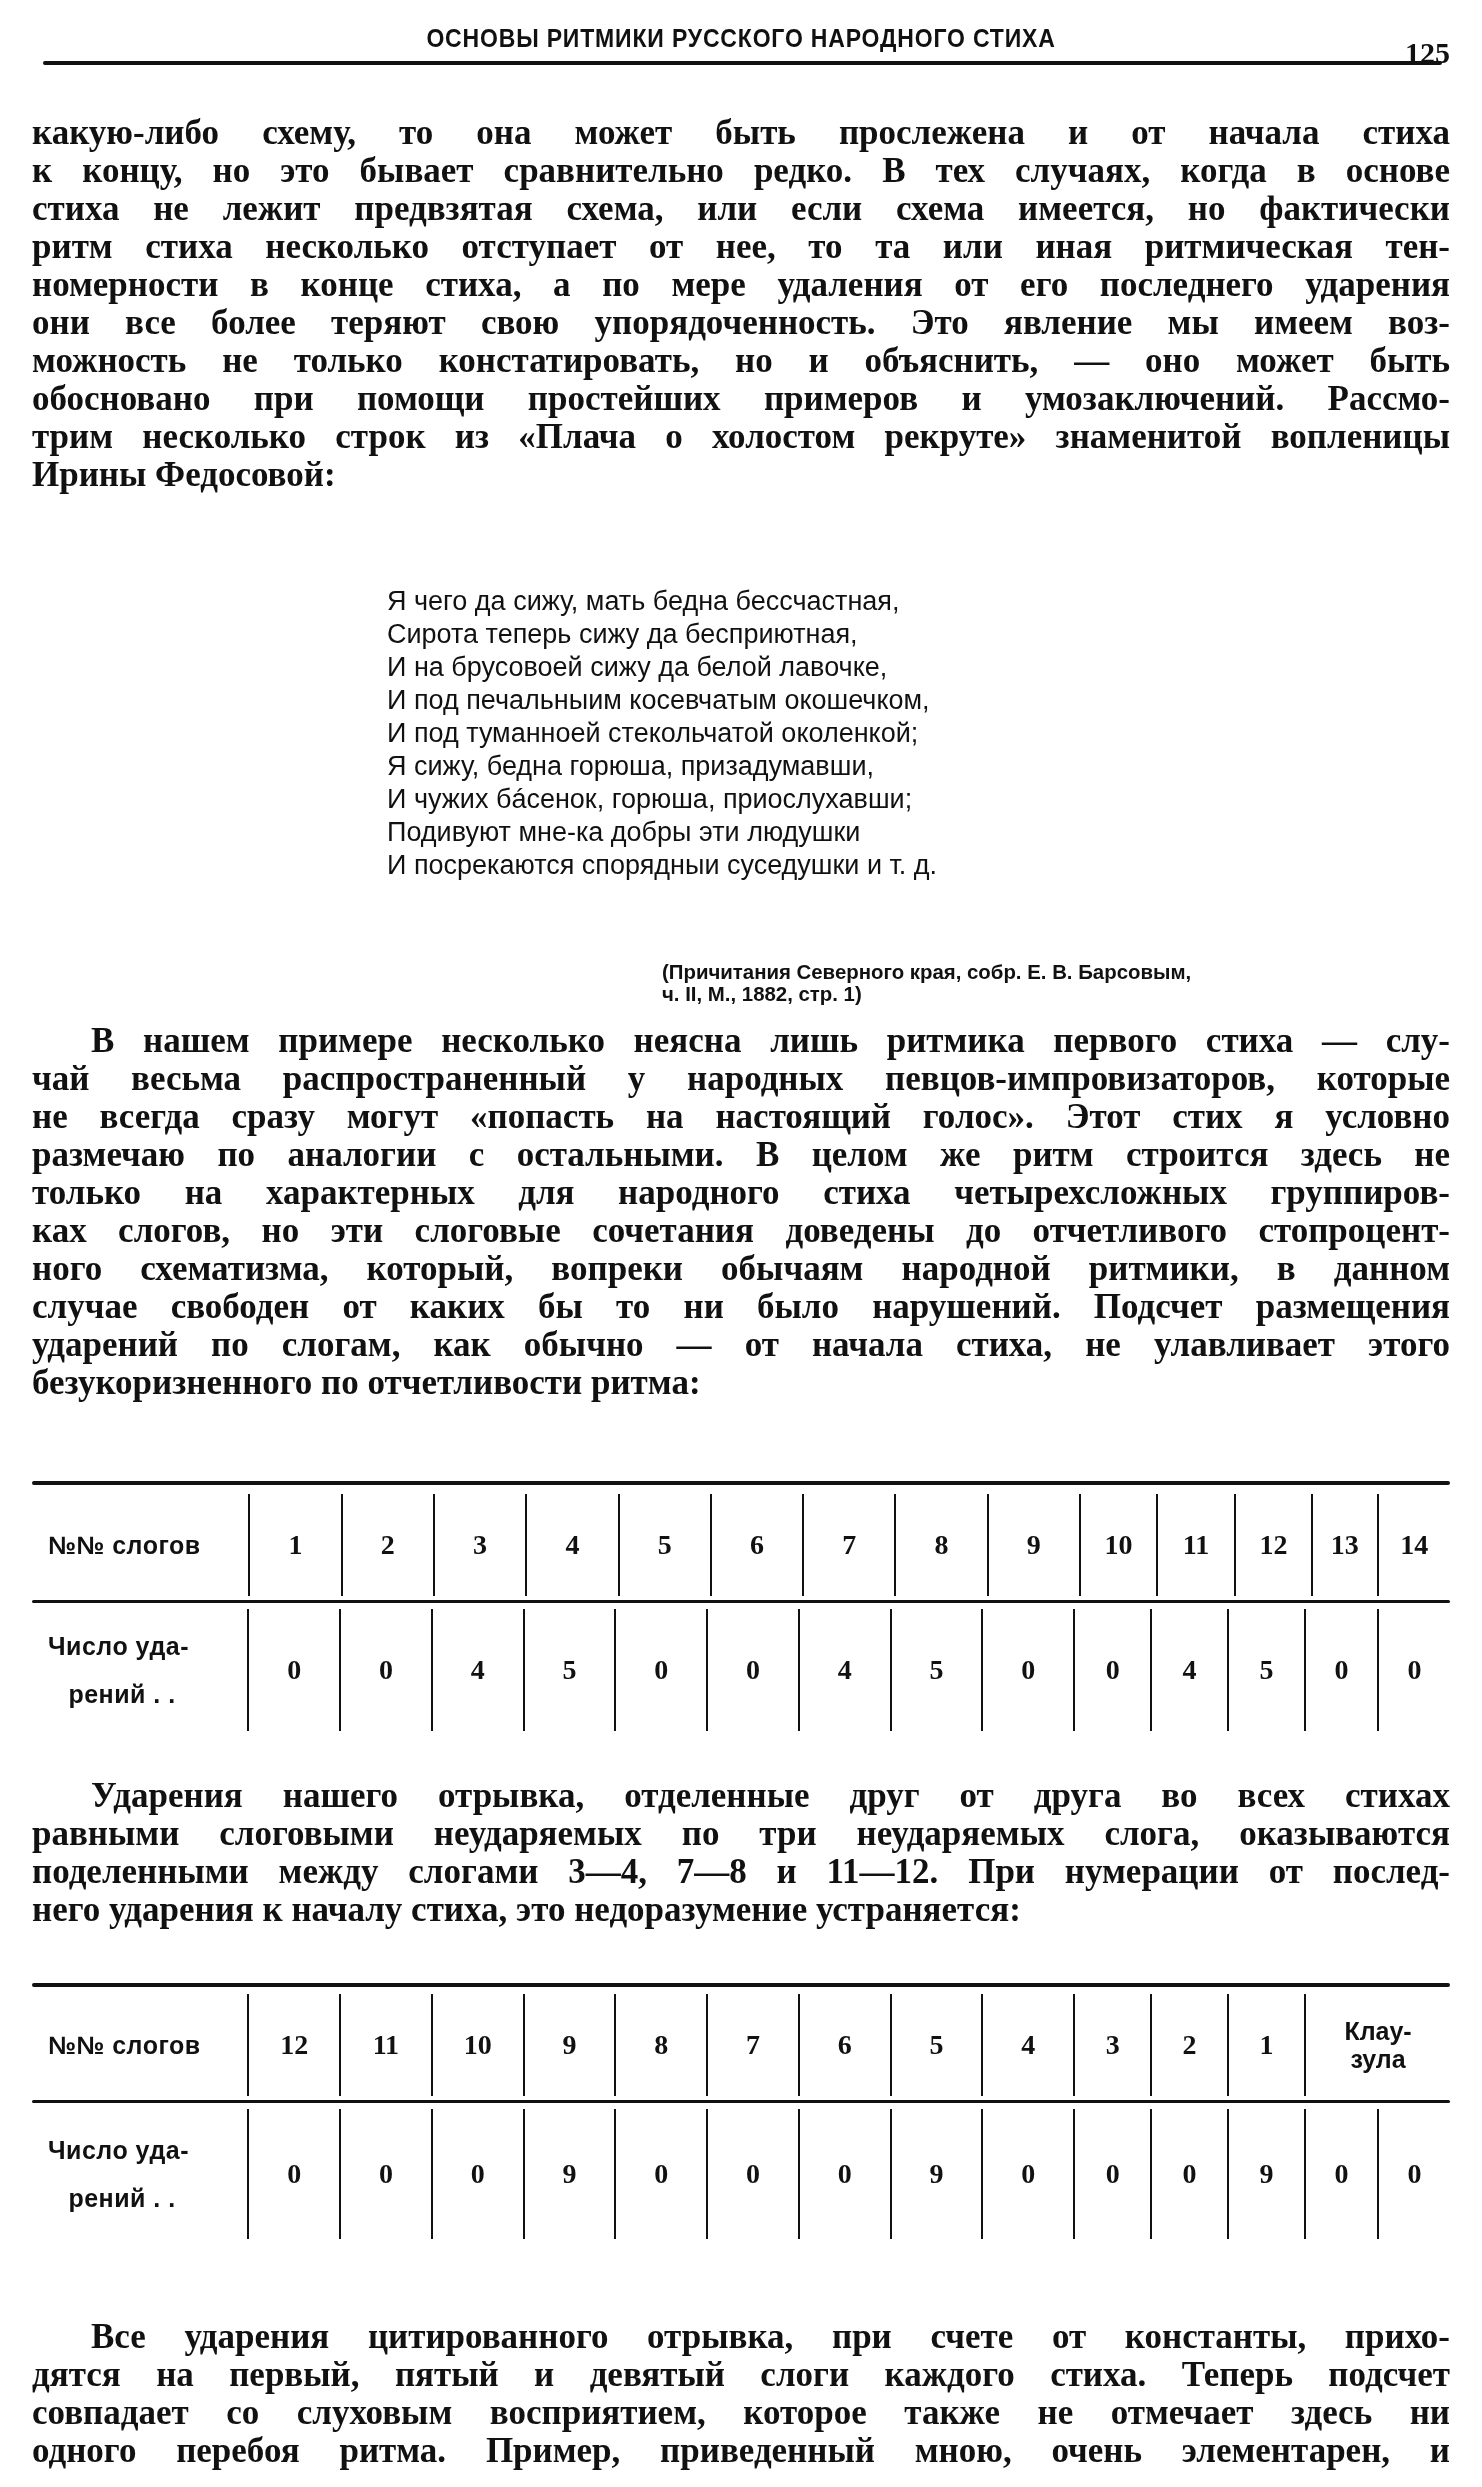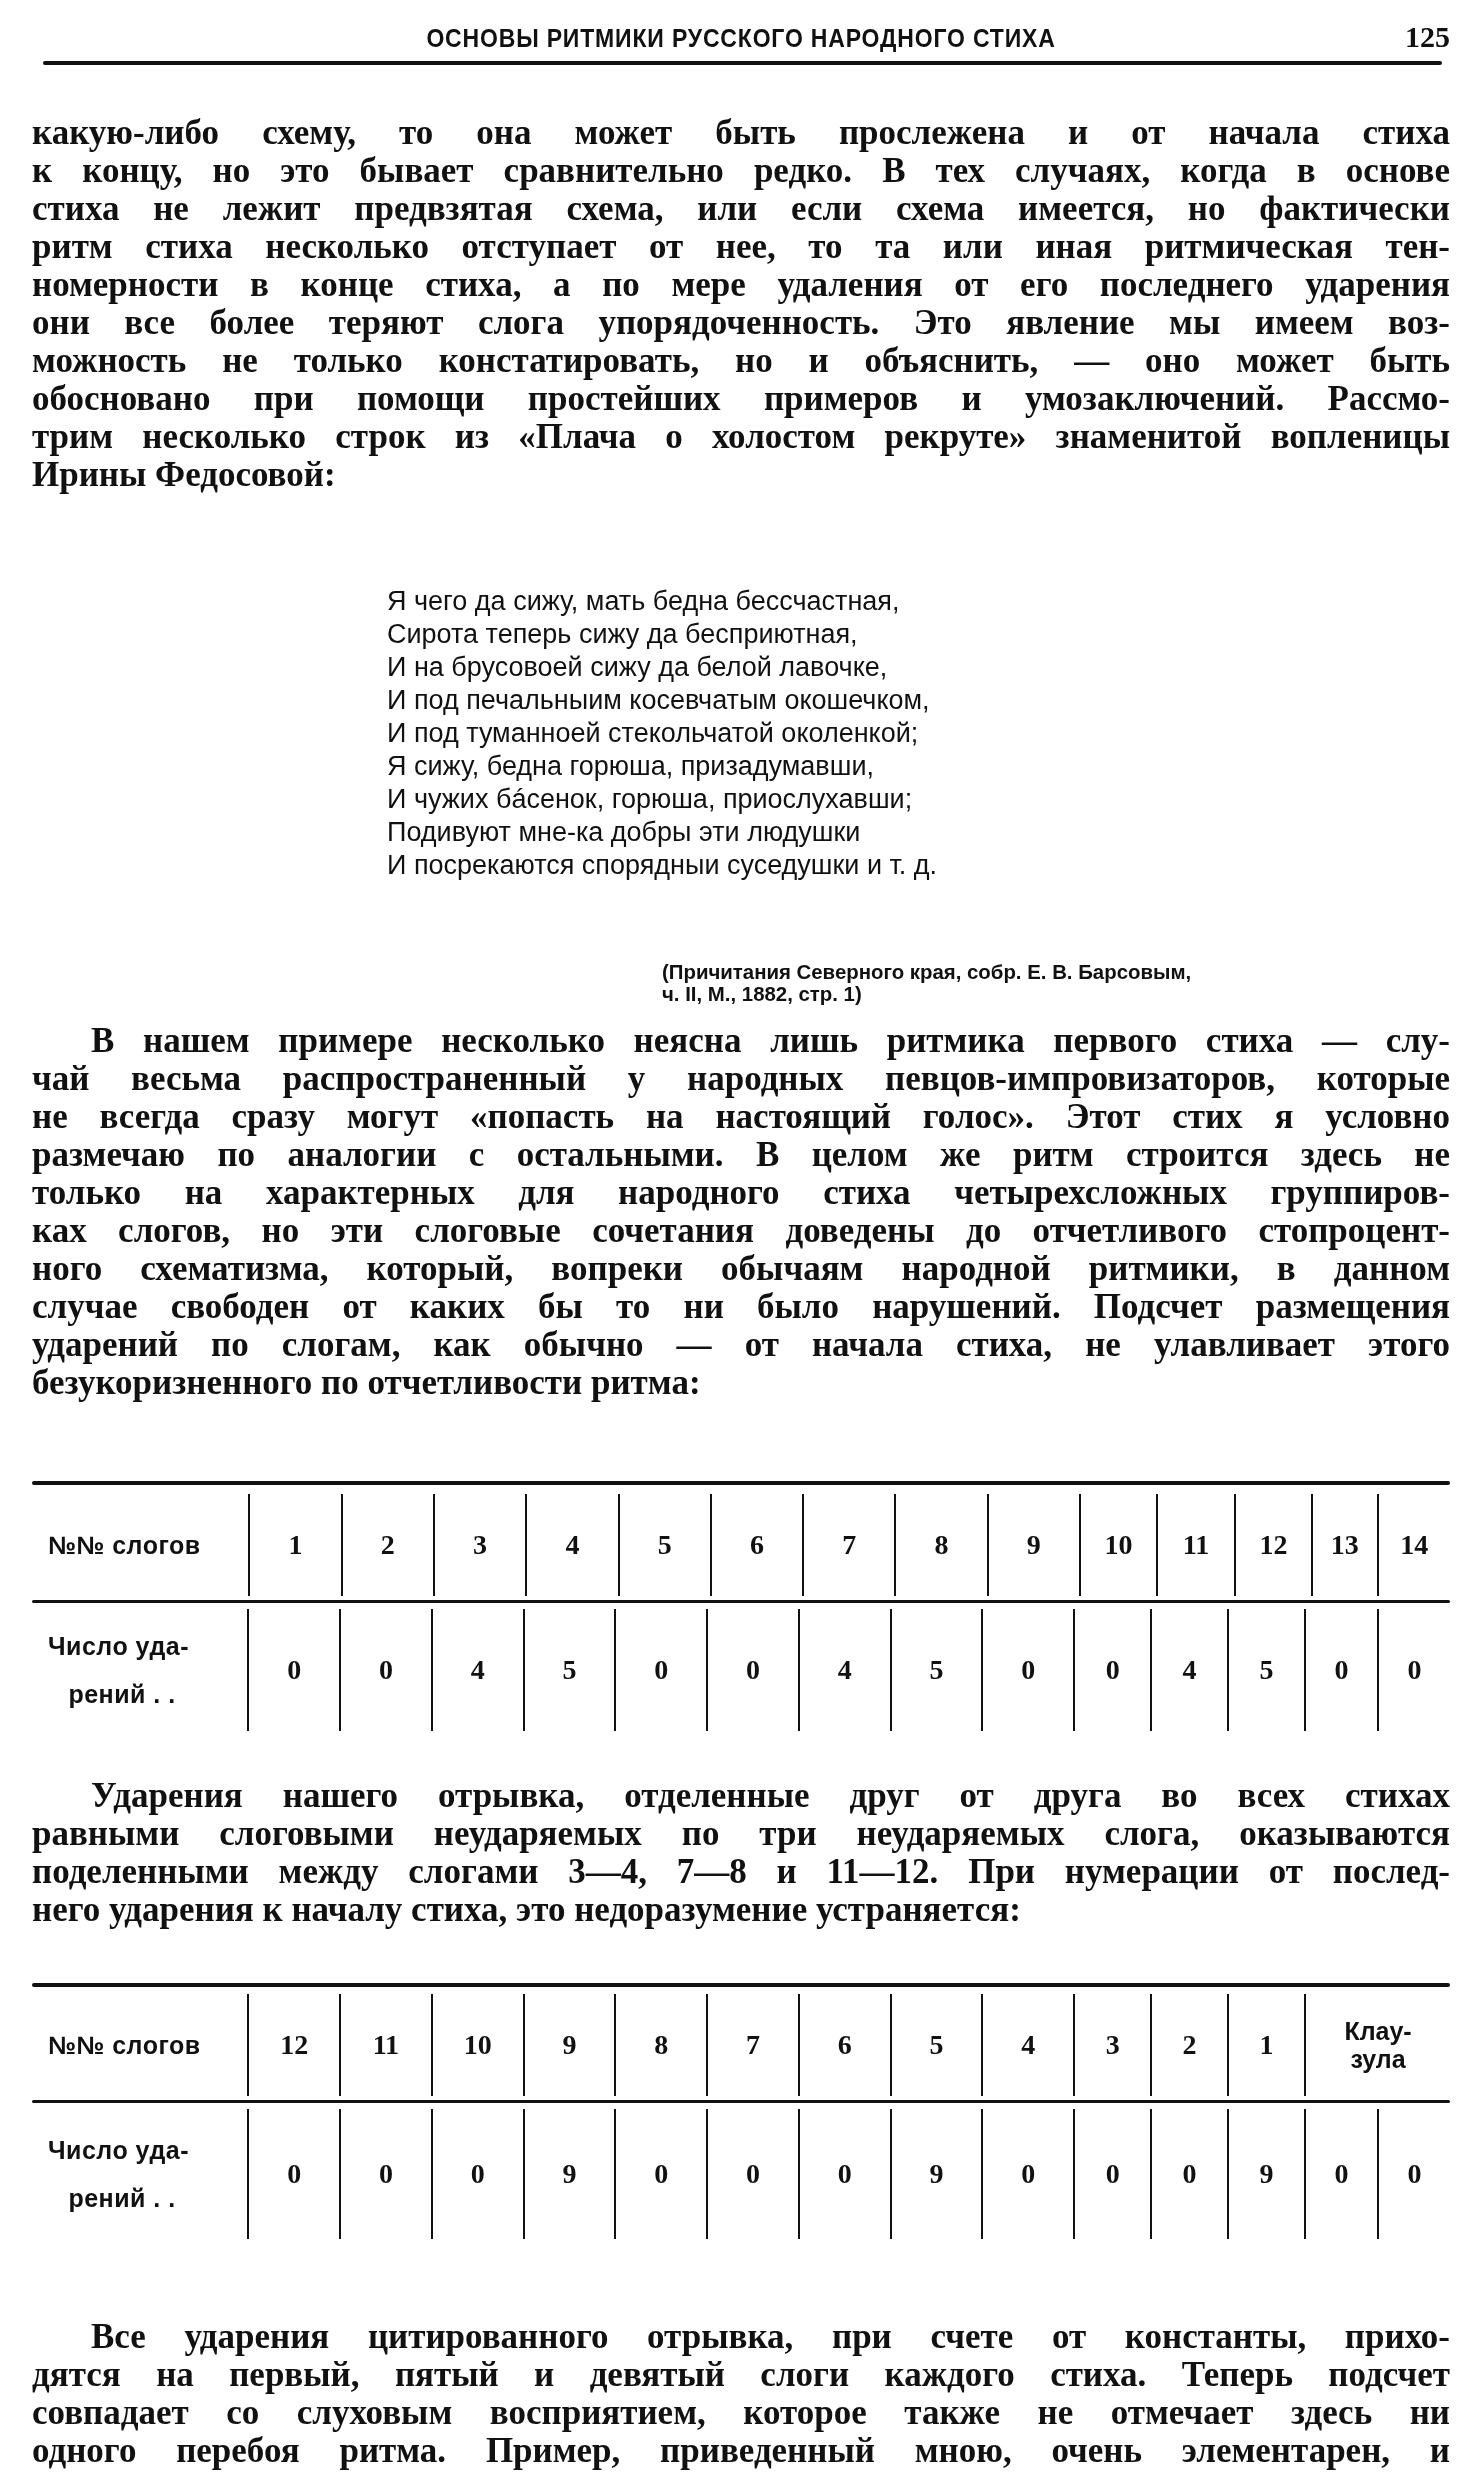--- a/index.html
+++ b/index.html
@@ -13,21 +13,21 @@
   
   .running-head {
     position: absolute; left: 0; top: 20.4px; width: 1418px; height: 41px;
   }
   .running-title {
     position: absolute; left: 0; width: 1418px; text-align: center; top: 3.7px;
     font-family: "Liberation Sans", sans-serif; font-weight: bold;
     font-size: 25px; letter-spacing: 0.9px; transform: scaleX(0.92);
   }
   .page-number {
-    position: absolute; right: 0; top: 0;
+    position: absolute; right: 0; top: 16px;
     font-family: "Liberation Serif", serif; font-weight: bold; font-size: 30px;
   }
   .head-rule {
     position: absolute; left: 11px; top: 61px; width: 1399px; height: 3.7px;
     background: #111; border-radius: 1.9px;
   }
 
   
   .para {
     position: absolute; left: 0; width: 1418px;
@@ -81,21 +81,21 @@
     <div class="page-number">125</div>
   </div>
   <div class="head-rule"></div>
 
   <div class="para" style="top:114px;">
     <span class="line">какую-либо схему, то она может быть прослежена и от начала стиха</span>
     <span class="line">к концу, но это бывает сравнительно редко. В тех случаях, когда в основе</span>
     <span class="line">стиха не лежит предвзятая схема, или если схема имеется, но фактически</span>
     <span class="line">ритм стиха несколько отступает от нее, то та или иная ритмическая тен-</span>
     <span class="line">номерности в конце стиха, а по мере удаления от его последнего ударения</span>
-    <span class="line">они все более теряют слога упорядоченность. Это явление мы имеем воз-</span>
+    <span class="line">они все более теряют свою упорядоченность. Это явление мы имеем воз-</span>
     <span class="line">можность не только констатировать, но и объяснить, — оно может быть</span>
     <span class="line">обосновано при помощи простейших примеров и умозаключений. Рассмо-</span>
     <span class="line">трим несколько строк из «Плача о холостом рекруте» знаменитой вопленицы</span>
     <span class="line last">Ирины Федосовой:</span>
   </div>
 
   <div class="poem" style="left:355px;">
     <span class="pline">Я чего да сижу, мать бедна бессчастная,</span>
     <span class="pline">Сирота теперь сижу да бесприютная,</span>
     <span class="pline">И на брусовоей сижу да белой лавочке,</span>

